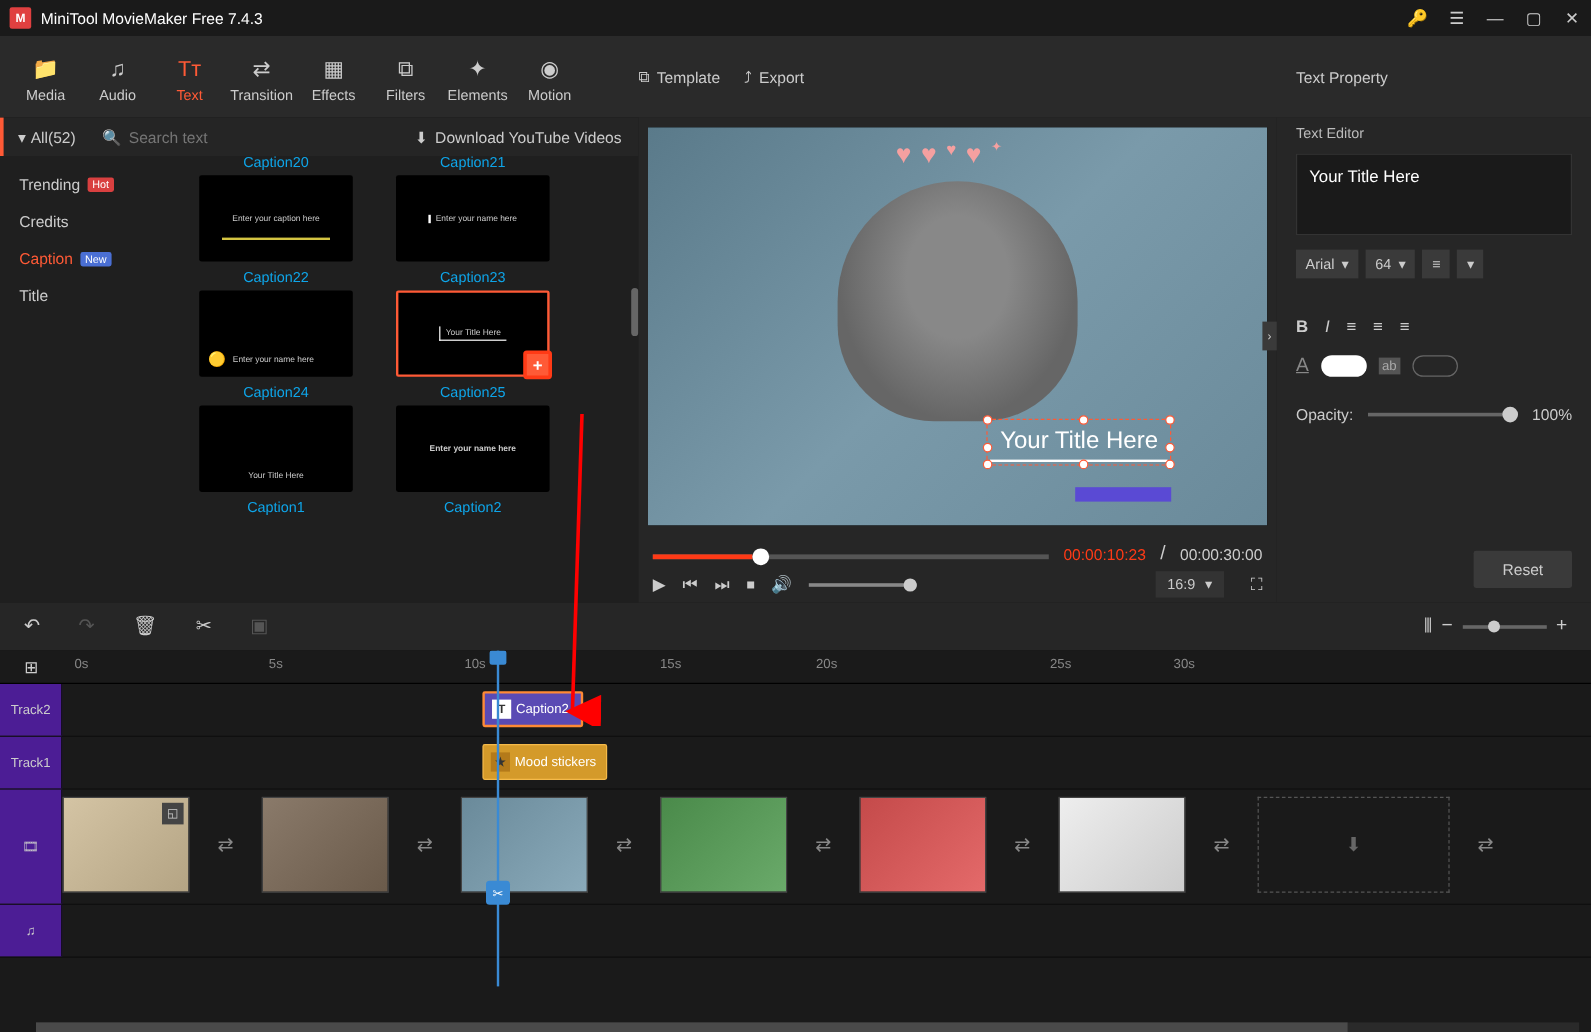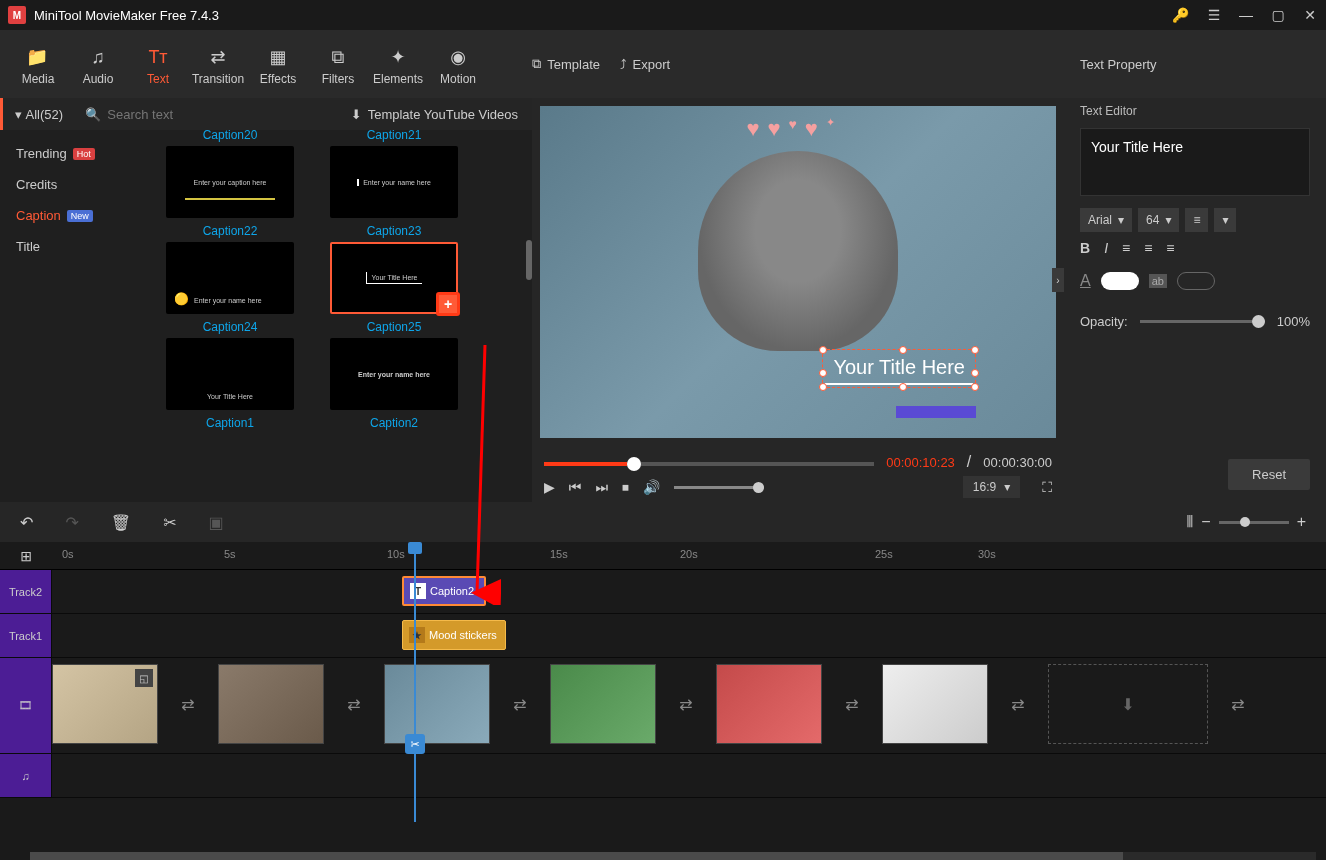--- a/index.html
+++ b/index.html
@@ -80,21 +80,21 @@
 .pbtn { color:#ccc; font-size:14px; cursor:pointer; }
 .volslider { width: 90px; height:3px; background:#888; position:relative; }
 .volslider .vknob { position:absolute; right:0; top:-4px; width:11px; height:11px; background:#ccc; border-radius:50%; }
 .ratio { margin-left:auto; background:#333; padding:4px 10px; display:flex; gap:8px; align-items:center; font-size:12px; cursor:pointer; }
 .fsbtn { color:#ccc; font-size:14px; cursor:pointer; margin-left:8px; }
 
 
 .rightcol .expandtab { position:absolute; left:-12px; top:170px; width:12px; height:24px; background:#3a3a3a; display:flex;align-items:center;justify-content:center; font-size:10px; cursor:pointer; }
 .rsub { padding: 6px 16px; font-size:12px; color:#bbb; }
 .rbox { margin: 4px 16px 12px; background:#1a1a1a; min-height:68px; padding:10px; font-size:14px; color:#fff; border:1px solid #333; }
-.rctrls { display:flex; gap:6px; padding:0 16px; margin-bottom:0; }
+.rctrls { display:flex; gap:6px; padding:0 16px; margin-bottom:24px; }
 .rsel { background:#3a3a3a; padding:5px 8px; font-size:12px; display:flex; gap:6px; align-items:center; cursor:pointer; }
 .rbtns { display:flex; gap:14px; padding:8px 16px; font-size:14px; }
 .rbtns span { cursor:pointer; }
 .rcolors { display:flex; gap:10px; padding:8px 16px; align-items:center; }
 .cbox { width:38px; height:18px; border-radius:9px; }
 .ropacity { display:flex; align-items:center; gap:12px; padding:16px 16px; font-size:13px; }
 .oslider { flex:1; height:3px; background:#666; position:relative; }
 .oslider .oknob { position:absolute; right:0; top:-5px; width:13px; height:13px; background:#ccc; border-radius:50%; }
 .resetbtn { position:absolute; bottom:12px; right:16px; background:#3a3a3a; padding:8px 24px; font-size:13px; cursor:pointer; border-radius:2px; }
 
@@ -217,21 +217,21 @@
       <div class="allbtn">
           <span>▾</span>
           <span>All(52)</span>
         </div>
       <div class="search">
           <span>🔍</span>
           <input placeholder="Search text" style="">
         </div>
       <div class="dlbtn">
           <span>⬇</span>
-          <span>Template YouTube Videos</span>
+          <span>Download YouTube Videos</span>
         </div>
     </div>
     <div class="lbody">
       <div class="catlist">
         <div class="cat">
             <span>Trending</span>
             <span class="badge hot">Hot</span>
           </div>
         <div class="cat">
             <span>Credits</span>

